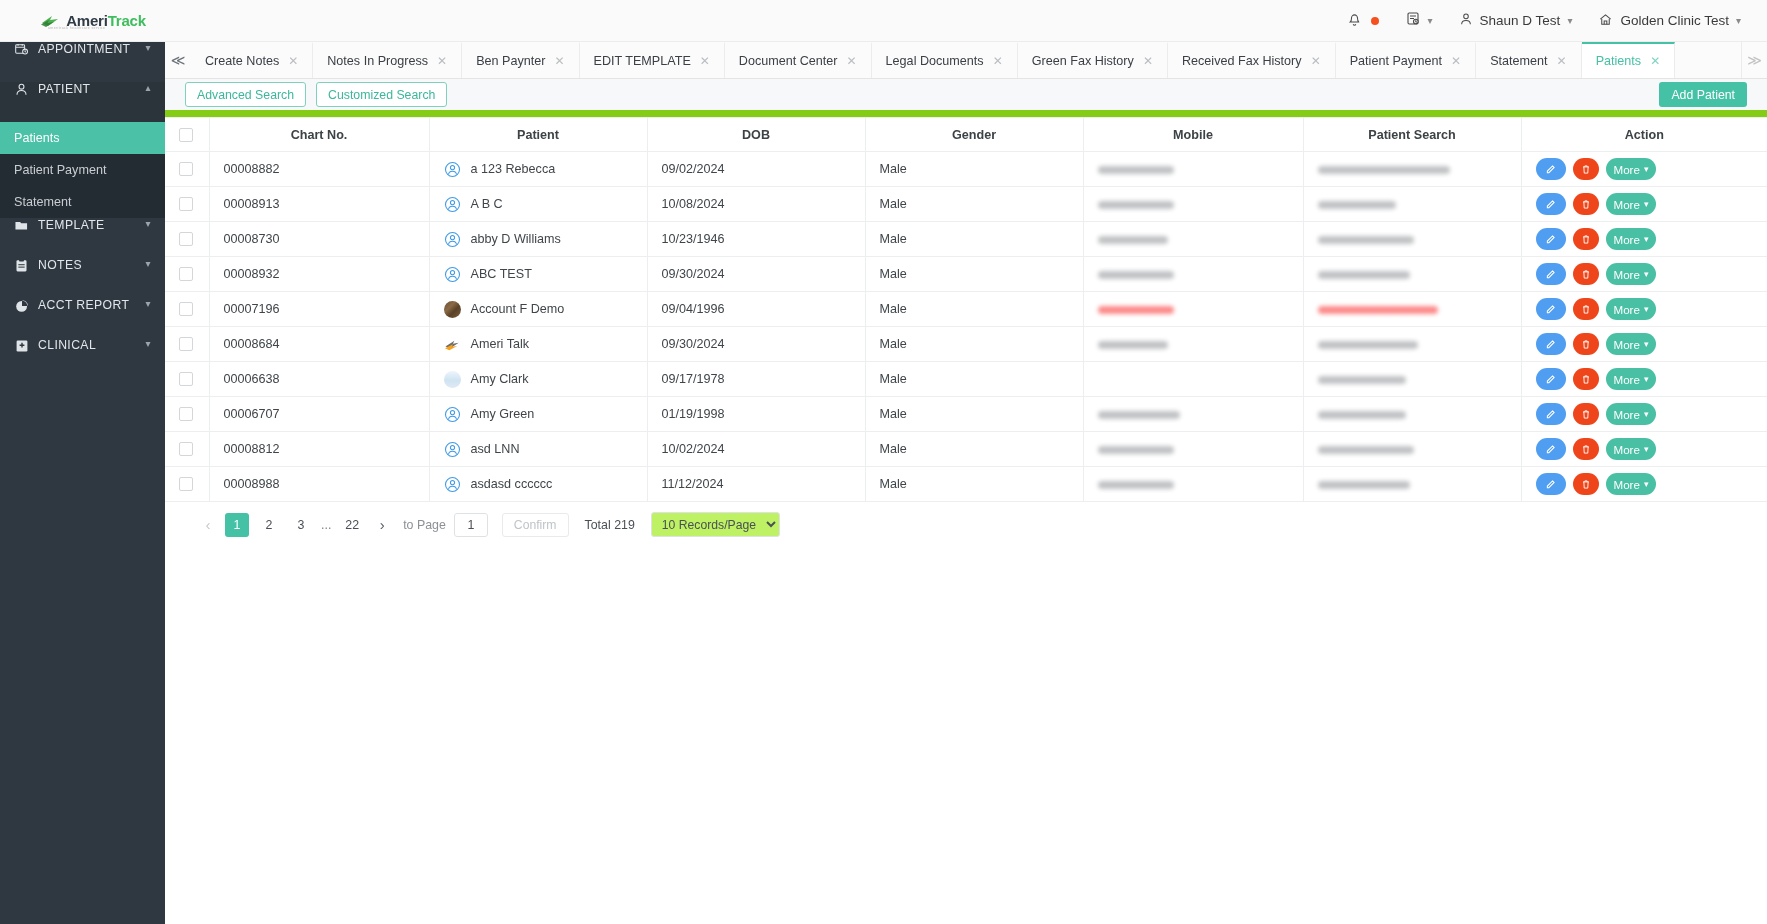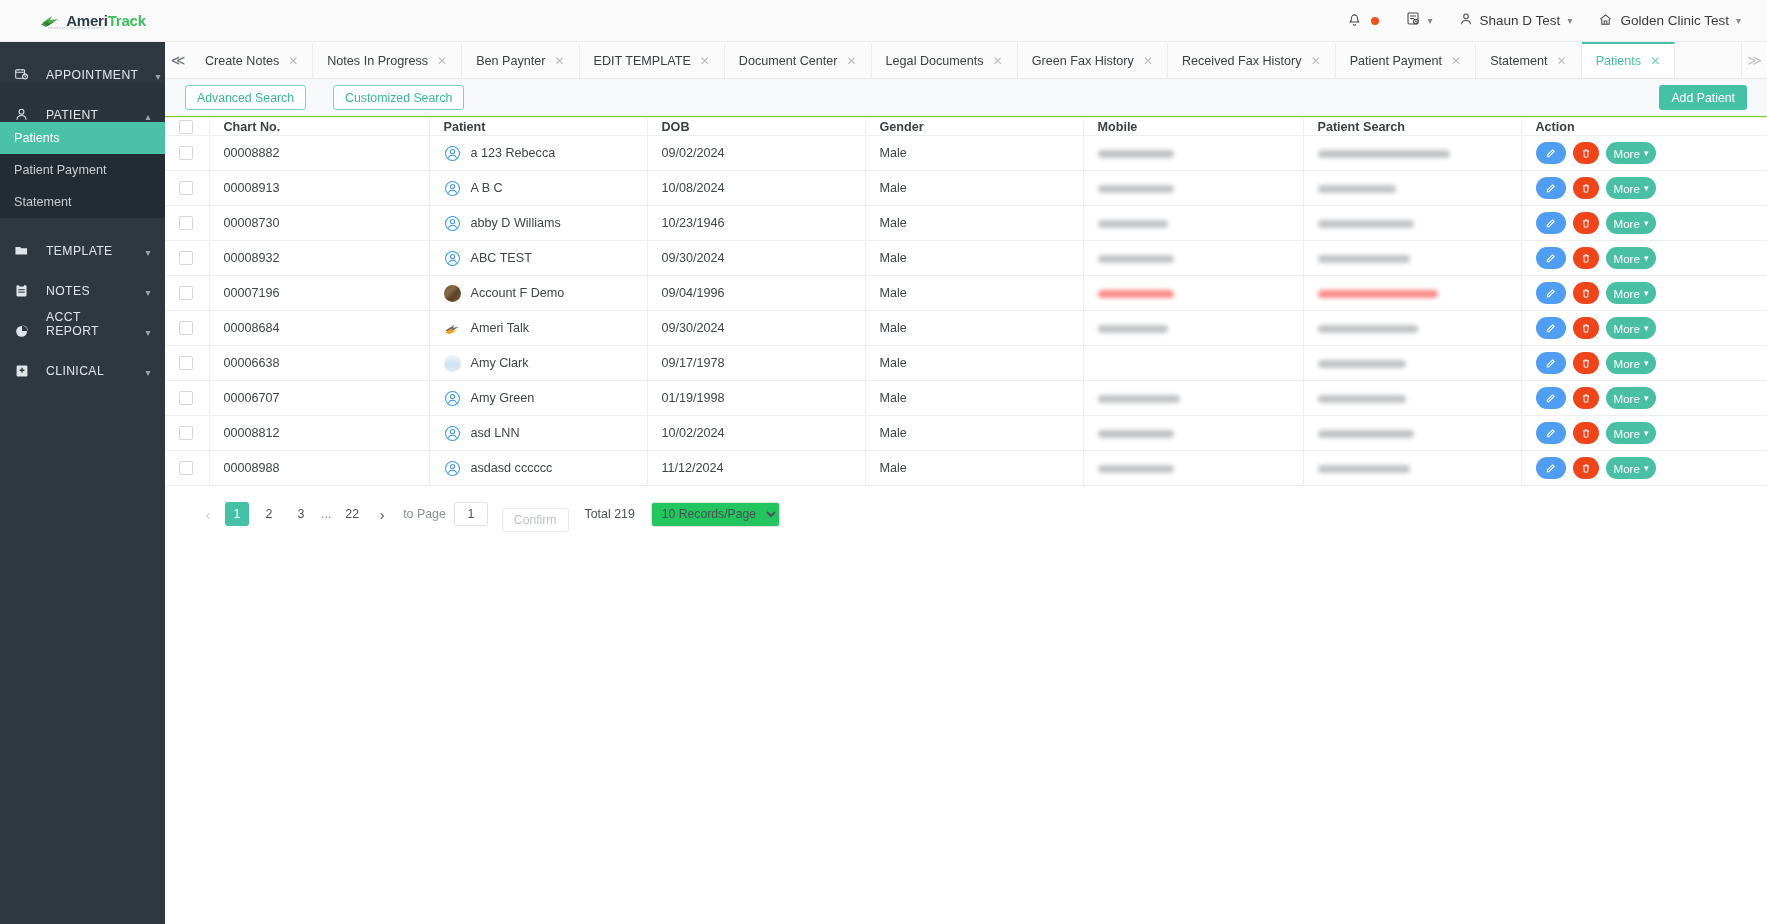--- a/index.html
+++ b/index.html
@@ -38,22 +38,22 @@
 
   
   .sidebar {
     width: 165px; flex: 0 0 165px;
     background: #2f3840;
     display: flex; flex-direction: column;
     overflow: hidden;
   }
   .nav-group { }
   .nav-head {
-    height: 40px; display: flex; align-items: flex-end;
-    padding: 0 14px; gap: 17px;
+    height: 40px; display: flex; align-items: flex-start;
+    padding: 0 14px; gap: 9px;
     color: #e2e6e9; font-size: 12.2px; letter-spacing: .4px;
     cursor: pointer;
   }
   .nav-head.open { background: #2b343b; }
   .nav-head .ni { width: 15px; height: 15px; display:flex; align-items:center; justify-content:center; flex:0 0 15px; }
   .nav-head .nlabel { flex: 1; }
   .nav-head .arr { font-size: 10px; color: #9aa4ab; }
   .sub { background: #242c33; }
   .sub-item {
     height: 32px; display: flex; align-items: center;
@@ -89,22 +89,22 @@
   .tab:first-of-type { border-left: 1px solid #ececec; }
   .tab .x { color: #b9bdc1; font-size: 12px; }
   .tab.active { background: #ffffff; color: #45c1a6; border-top: 2px solid #45c1a6; }
   .tab.active .x { color: #7fd3c0; }
 
   
   .toolbar {
     height: 38px; flex: 0 0 38px;
     background: #f7f8f9;
     display: flex; align-items: center;
-    padding: 0 20px; gap: 27px;
-    border-bottom: 1px solid #84cc16;
+    padding: 0 20px; gap: 10px;
+    border-bottom: 7px solid #84cc16;
   }
   .btn-outline {
     height: 25px; padding: 0 11px;
     border: 1px solid #7fd0bd; background: #fff; color: #3cb79b;
     border-radius: 3px; font-size: 12.3px; cursor: pointer;
     display: flex; align-items: center;
     font-family: "Liberation Sans", sans-serif;
   }
   .btn-primary {
     margin-left: auto;
@@ -122,22 +122,22 @@
     border-bottom: 1px solid #eceef0;
     border-right: 1px solid #eceef0;
     text-align: left;
     font-size: 12.6px;
     padding: 0 14px;
     height: 35px;
     color: #3f4549;
     overflow: hidden;
   }
   table.grid th {
-    font-weight: bold; color: #3c4245; height: 18px;
-    background: #fff; border-top: 1px solid #eceef0;
+    font-weight: bold; color: #3c4245; height: 34px;
+    background: #fff; border-top: 1px solid #eceef0; text-align: center;
   }
   table.grid th:last-child, table.grid td:last-child { border-right: none; }
   .col-chk { width: 44px; padding: 0 0 0 14px !important; }
   .col-chart { width: 220px; }
   .col-patient { width: 218px; }
   .col-dob { width: 218px; }
   .col-gender { width: 218px; }
   .col-mobile { width: 220px; }
   .col-email { width: 218px; }
   .col-action { width: auto; }
@@ -193,26 +193,25 @@
   .pg-input {
     width: 34px; height: 24px; border: 1px solid #dfe2e4; border-radius: 3px;
     text-align: center; font-size: 12.4px; color: #4a5055;
     font-family: "Liberation Sans", sans-serif; background: #fff;
   }
   .pg-confirm {
     height: 24px; padding: 0 11px; margin-left: 14px;
     border: 1px solid #e8eaec; background: #fff; color: #bfc4c8;
     border-radius: 3px; font-size: 12.2px; cursor: pointer;
     font-family: "Liberation Sans", sans-serif;
-    margin-top: 12px;
   }
   .pg-total { margin-left: 16px; color: #4a5055; }
   .pg-select {
     margin-left: 16px; height: 25px; padding: 0 6px;
-    border: 1px solid #dfe2e4; border-radius: 3px; background: #22c55e;
+    border: 1px solid #dfe2e4; border-radius: 3px; background: #bef264;
     font-size: 12.2px; color: #4a5055;
     font-family: "Liberation Sans", sans-serif; cursor: pointer;
   }
 
   .filler { flex: 1; background: #fff; }
   .footer {
     height: 34px; flex: 0 0 34px;
     display: flex; align-items: center; justify-content: center;
     font-size: 11.6px; color: #6e7277; background: #fff;
   }

